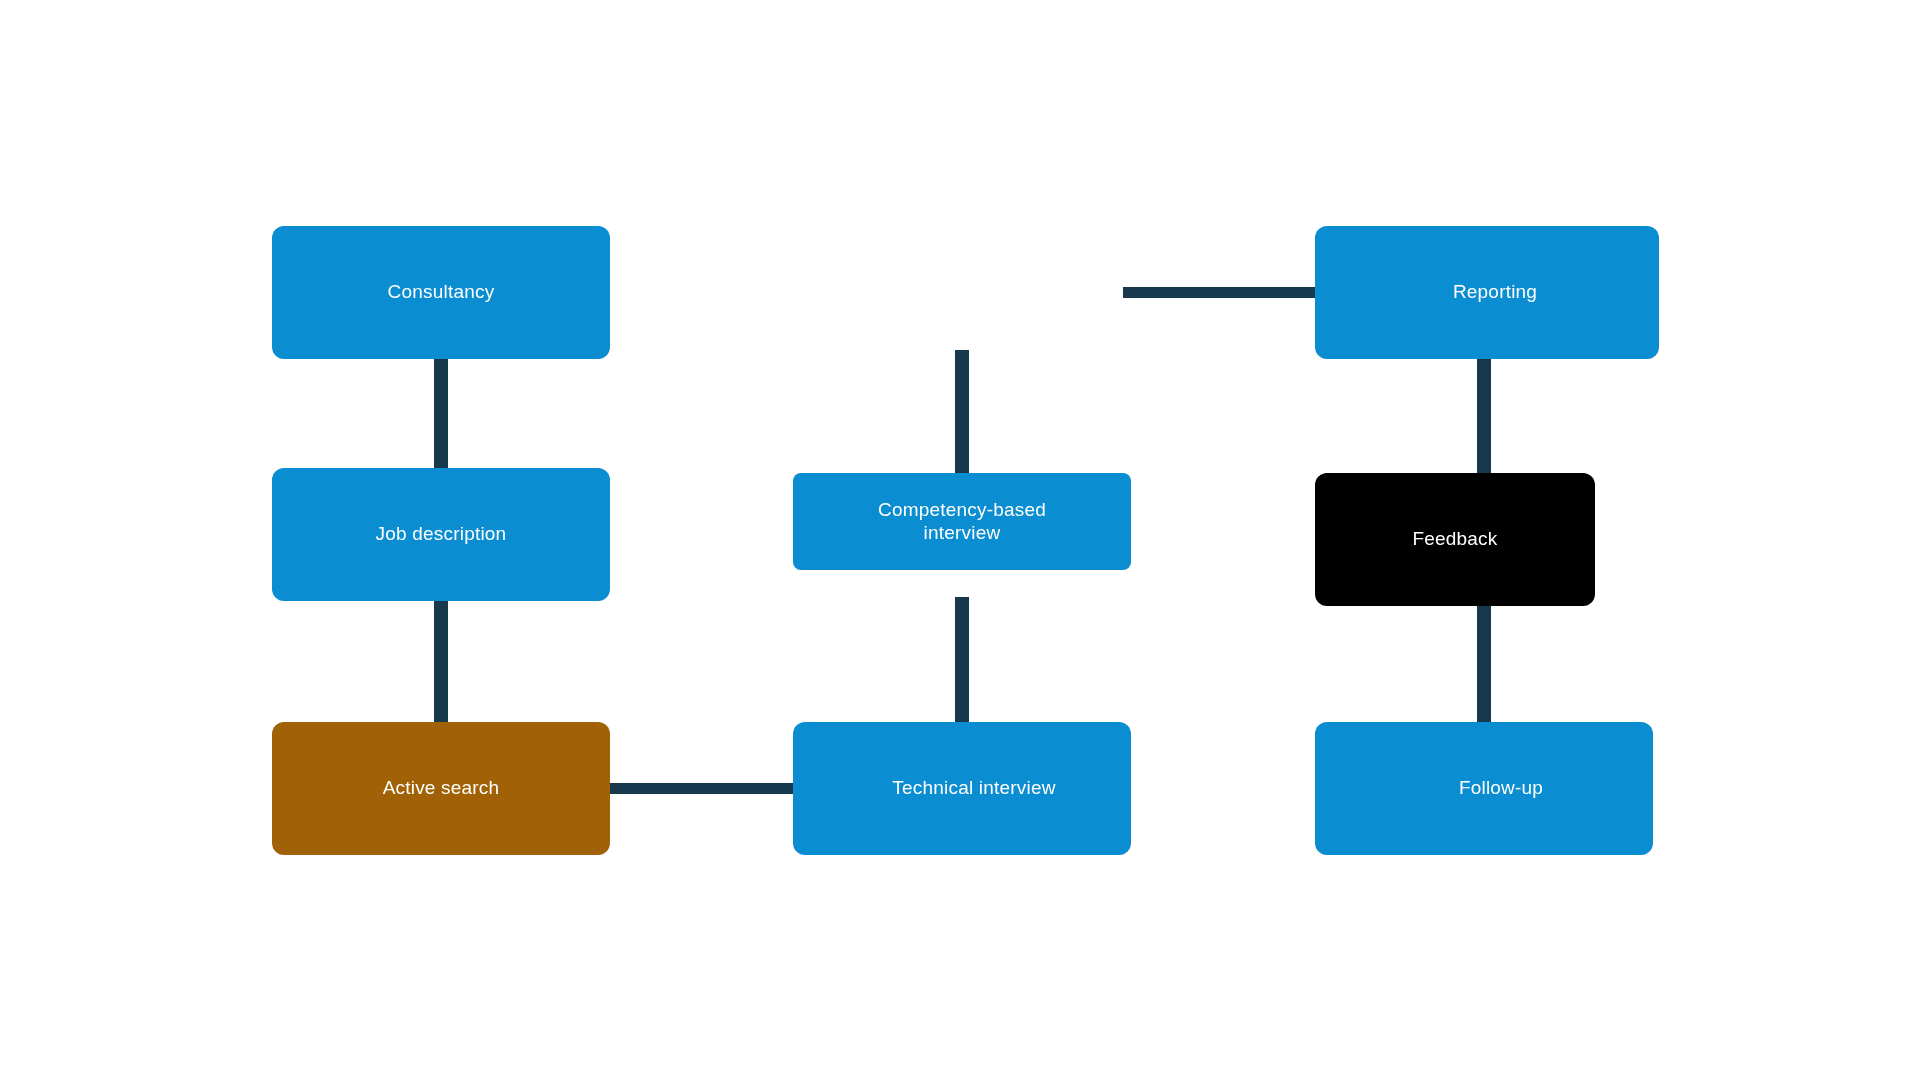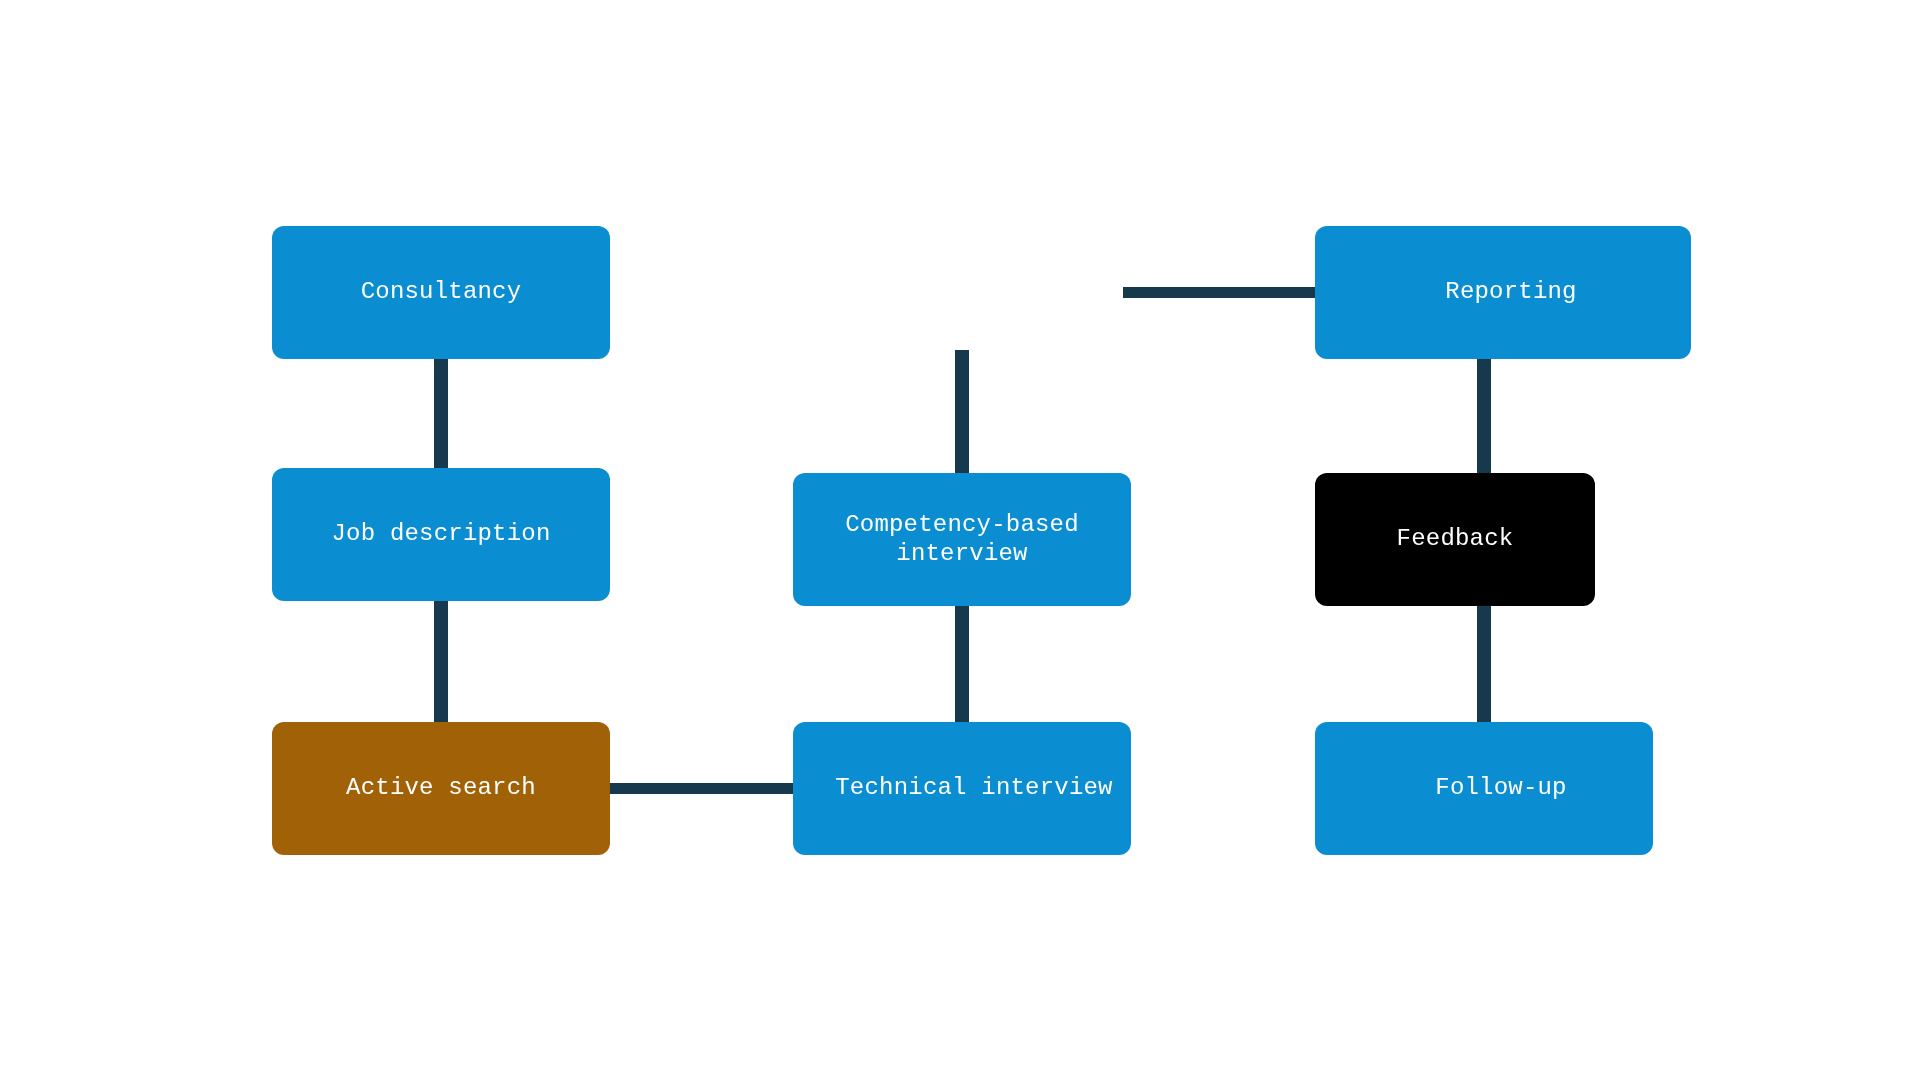--- a/index.html
+++ b/index.html
@@ -30,22 +30,22 @@
     background: #0a8dd1;
     border-radius: 12px;
     display: flex;
     align-items: center;
     justify-content: center;
     text-align: center;
     z-index: 2;
   }
   .node-label {
     color: #ffffff;
-    font-family: Liberation Mono, monospace;
-    font-size: 24px;
+    font-family: Liberation Sans, sans-serif;
+    font-size: 19px;
     font-weight: 300;
     line-height: 1.18;
     letter-spacing: 0.2px;
     padding: 0 14px;
     white-space: pre-line;
   }
 </style>
 </head>
 <body>
 
@@ -54,27 +54,27 @@
     <div class="connector" style="left: 434px; top: 597px; width: 14px; height: 132px; background: rgb(23, 57, 77);"></div>
     <div class="connector" style="left: 602px; top: 783px; width: 199px; height: 11px; background: rgb(23, 57, 77);"></div>
     <div class="connector" style="left: 955px; top: 350px; width: 14px; height: 130px; background: rgb(23, 57, 77);"></div>
     <div class="connector" style="left: 955px; top: 597px; width: 14px; height: 132px; background: rgb(23, 57, 77);"></div>
     <div class="connector" style="left: 1123px; top: 287px; width: 199px; height: 11px; background: rgb(23, 57, 77);"></div>
     <div class="connector" style="left: 1477px; top: 350px; width: 14px; height: 130px; background: rgb(23, 57, 77);"></div>
     <div class="connector" style="left: 1477px; top: 597px; width: 14px; height: 132px; background: rgb(23, 57, 77);"></div>
     <div class="node" style="left: 272px; top: 226px; width: 338px; height: 133px; background: rgb(10, 141, 209);">
       <div class="node-label" style="color: rgb(255, 255, 255);">Consultancy</div>
     </div>
-    <div class="node" style="left: 1315px; top: 226px; width: 376px; height: 133px; background: rgb(10, 141, 209); padding-left: 16px;">
+    <div class="node" style="left: 1315px; top: 226px; width: 344px; height: 133px; background: rgb(10, 141, 209); padding-left: 16px;">
       <div class="node-label" style="color: rgb(255, 255, 255);">Reporting</div>
     </div>
     <div class="node" style="left: 272px; top: 468px; width: 338px; height: 133px; background: rgb(10, 141, 209);">
       <div class="node-label" style="color: rgb(255, 255, 255);">Job description</div>
     </div>
-    <div class="node" style="left: 793px; top: 473px; width: 338px; height: 133px; background: rgb(10, 141, 209);">
+    <div class="node" style="left: 793px; top: 473px; width: 338px; height: 97px; background: rgb(10, 141, 209); border-radius: 8px;">
       <div class="node-label" style="color: rgb(255, 255, 255);">Competency-based
 interview</div>
     </div>
     <div class="node" style="left: 1315px; top: 473px; width: 280px; height: 133px; background: #000000;">
       <div class="node-label" style="color: rgb(255, 255, 255);">Feedback</div>
     </div>
     <div class="node" style="left: 272px; top: 722px; width: 338px; height: 133px; background: #a16207;">
       <div class="node-label" style="color: rgb(255, 255, 255);">Active search</div>
     </div>
     <div class="node" style="left: 793px; top: 722px; width: 338px; height: 133px; background: rgb(10, 141, 209); padding-left: 24px;">

